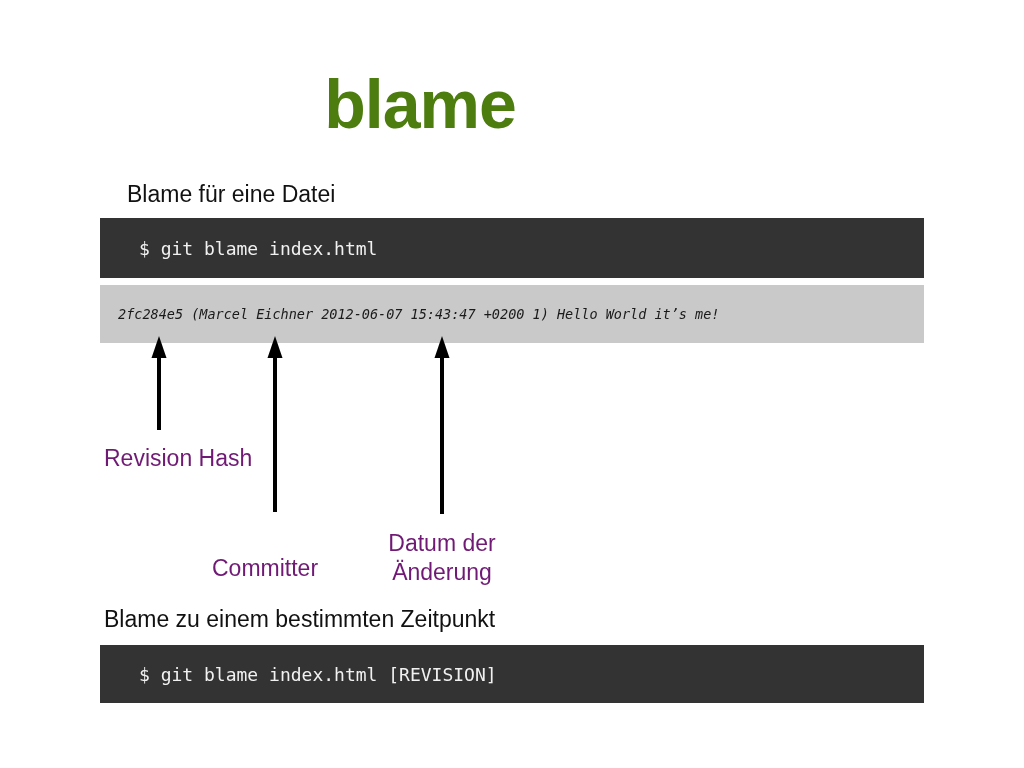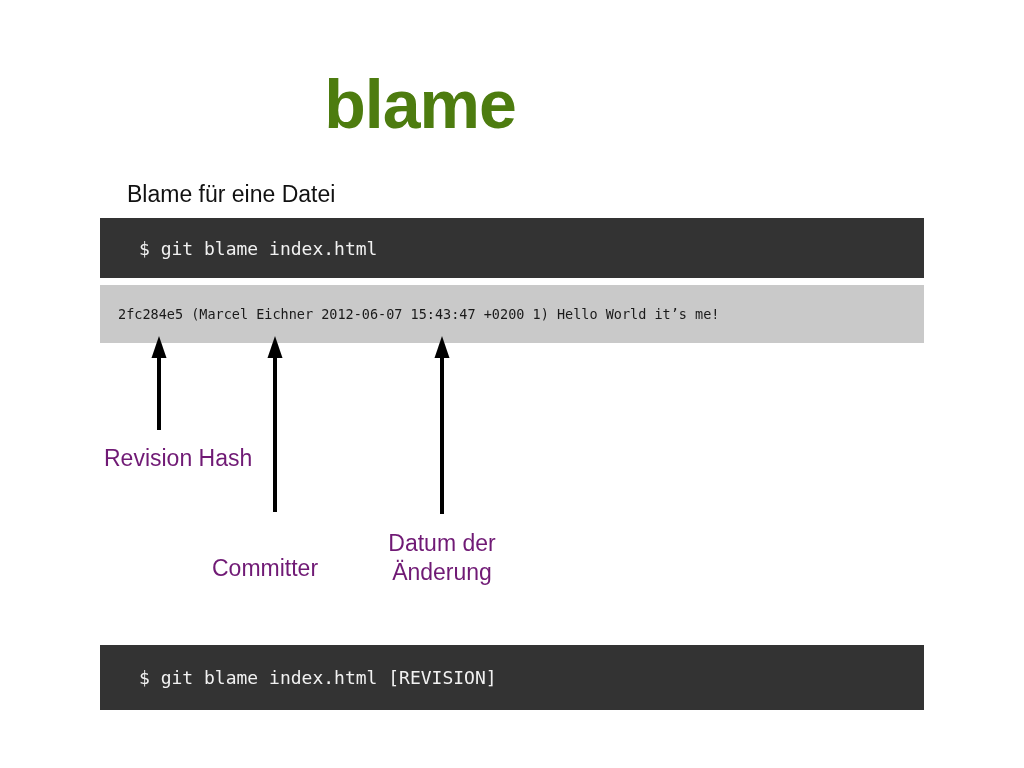--- a/index.html
+++ b/index.html
@@ -43,36 +43,37 @@
     color: #f1f1f1;
     font-family: "DejaVu Sans Mono", monospace;
     font-size: 18px;
     display: flex;
     align-items: center;
     padding-left: 39px;
     box-sizing: border-box;
     white-space: pre;
   }
   .terminal.first  { top: 218px; height: 60px; }
-  .terminal.second { top: 645px; height: 65px; }
+  .terminal.second { top: 645px; height: 58px; }
   .blame-output {
     position: absolute;
     left: 100px;
     top: 285px;
     width: 824px;
     height: 58px;
     background: #c9c9c9;
     color: #1a1a1a;
     font-family: "DejaVu Sans Mono", monospace;
     font-size: 13.5px;
     display: flex;
     align-items: center;
     padding-left: 18px;
     box-sizing: border-box;
     white-space: pre;
+    font-style: italic;
   }
   .arrow-layer {
     position: absolute;
     left: 0;
     top: 0;
     pointer-events: none;
   }
   .annotation {
     position: absolute;
     font-size: 23px;
@@ -118,16 +119,17 @@
     </g>
   </svg>
 
   <div class="annotation revision">Revision Hash</div>
 
   <div class="annotation committer">Committer</div>
 
   <div class="annotation datum">Datum der
 Änderung</div>
 
+  <div class="section-label moment">Blame zu einem bestimmten Zeitpunkt</div>
 
   <div class="terminal second">$ git blame index.html [REVISION]</div>
 
 </div>
 
 </body></html>

